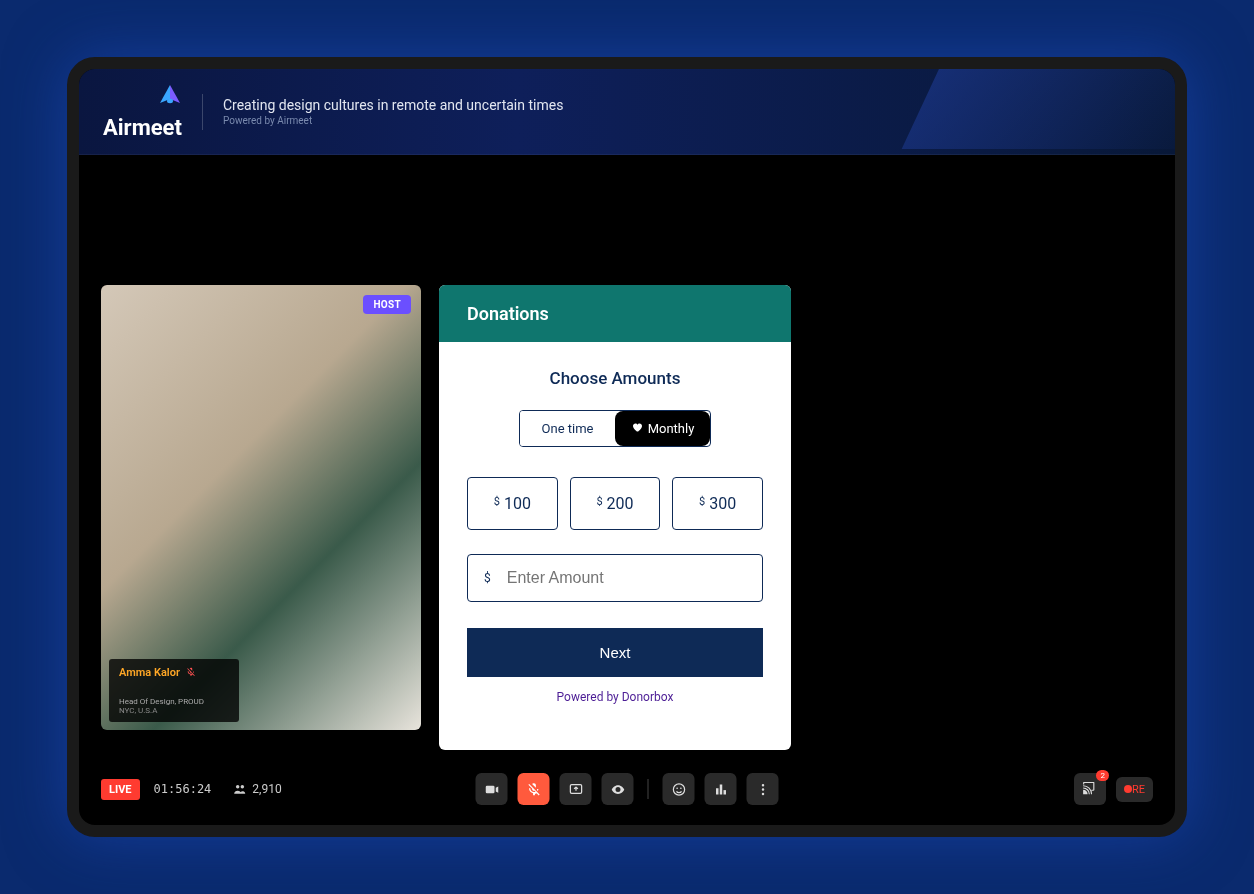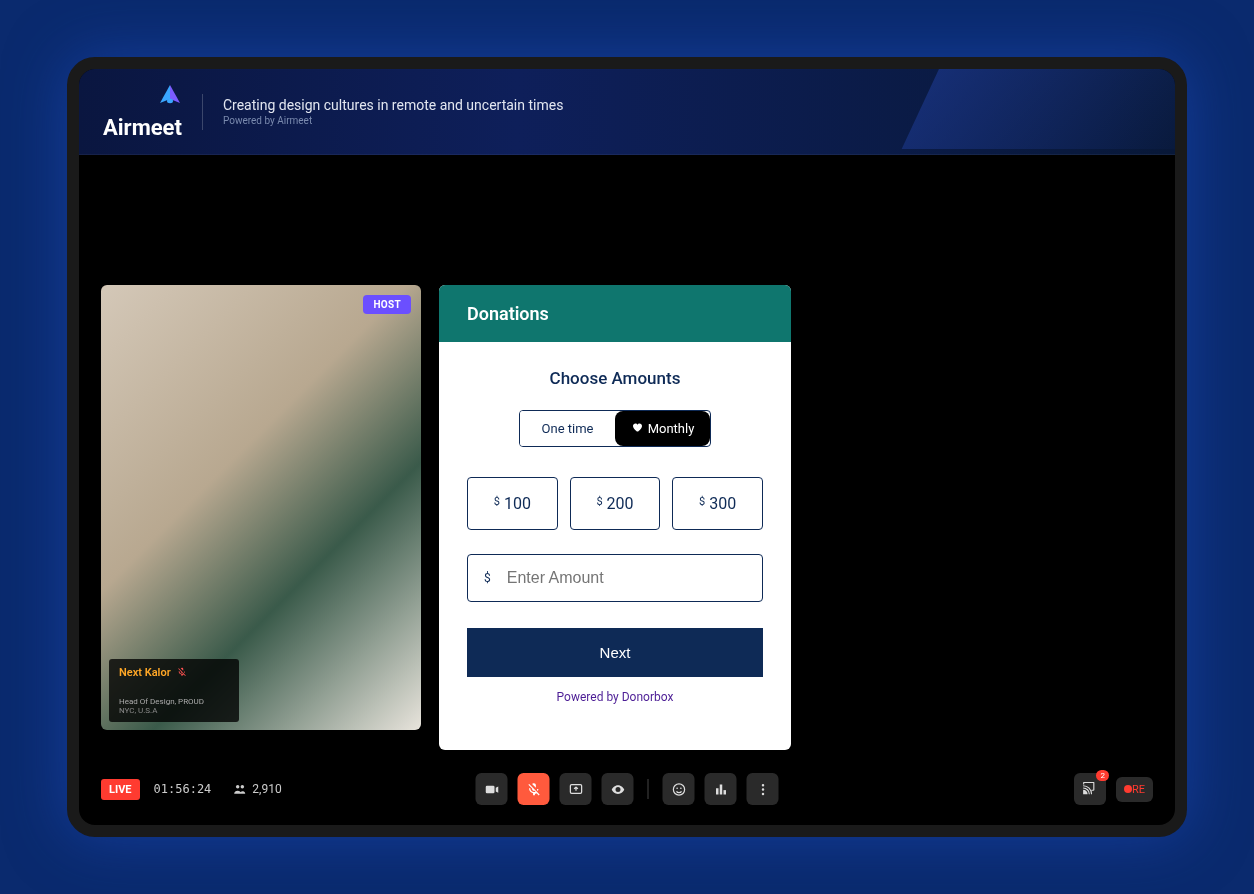--- a/index.html
+++ b/index.html
@@ -189,21 +189,21 @@
     </div>
   </div>
 
   <div class="content">
     <div class="video-grid">
 
       <div class="video-tile tile-1">
         <div class="role-badge badge-host">HOST</div>
         <div class="name-plate">
           <div class="np-name">
-            <span>Next Kalor</span>
+            <span>Amma Kalor</span>
             <span class="mic-icon">
               <svg width="10" height="10" viewBox="0 0 24 24" fill="currentColor">
                   <path d="M19 11c0 1.2-.3 2.3-.9 3.3l-1.5-1.5c.3-.6.4-1.2.4-1.8h2zM12 2c1.7 0 3 1.3 3 3v4.2l-6-6C9.3 2.5 10.6 2 12 2zM4.3 3 3 4.3l6 6V11c0 1.7 1.3 3 3 3 .3 0 .6 0 .9-.1l1.7 1.7c-.8.3-1.7.4-2.6.4-3.3 0-6-2.7-6-6H4c0 3.9 2.8 7.1 6.5 7.8V21h3v-2.2c.9-.2 1.8-.5 2.6-1l3.6 3.6 1.3-1.3L4.3 3z"></path>
                 </svg>
             </span>
           </div>
           <div class="np-sub">Head Of Design, PROUD</div>
           <div class="np-loc">NYC, U.S.A</div>
         </div>
       </div>

